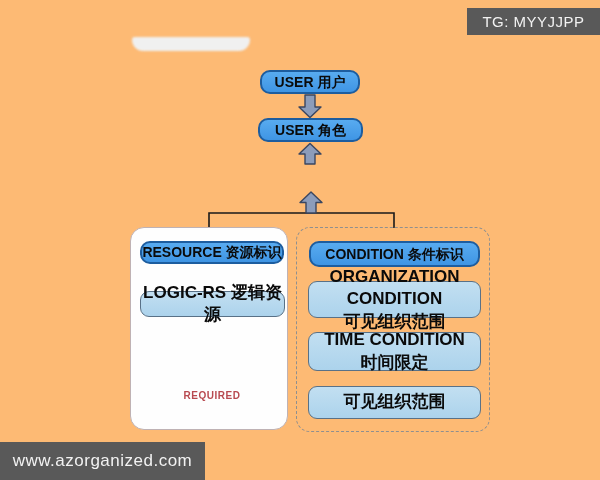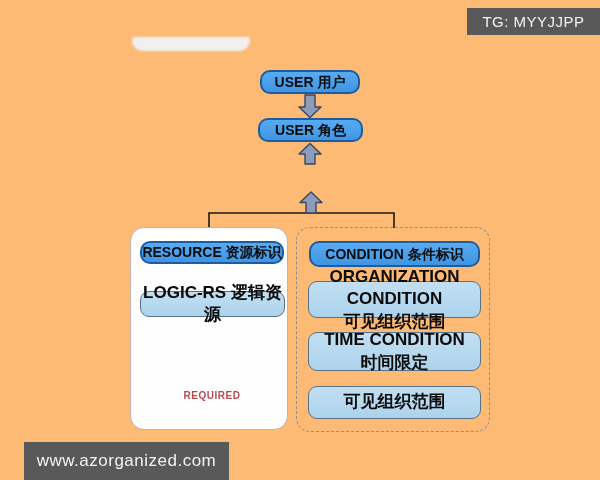--- a/index.html
+++ b/index.html
@@ -34,21 +34,20 @@
   }
   .badge-top {
     right: 0; top: 8px;
     width: 133px; height: 27px;
     font-size: 15px;
   }
   .badge-bottom {
     left: 0; top: 442px;
     width: 205px; height: 38px;
     font-size: 17px;
-    margin-left: 24px;
   }
 
   
   .connectors {
     position: absolute;
     left: 0; top: 0;
     width: 600px; height: 480px;
     pointer-events: none;
   }
   .connectors .arrow {

